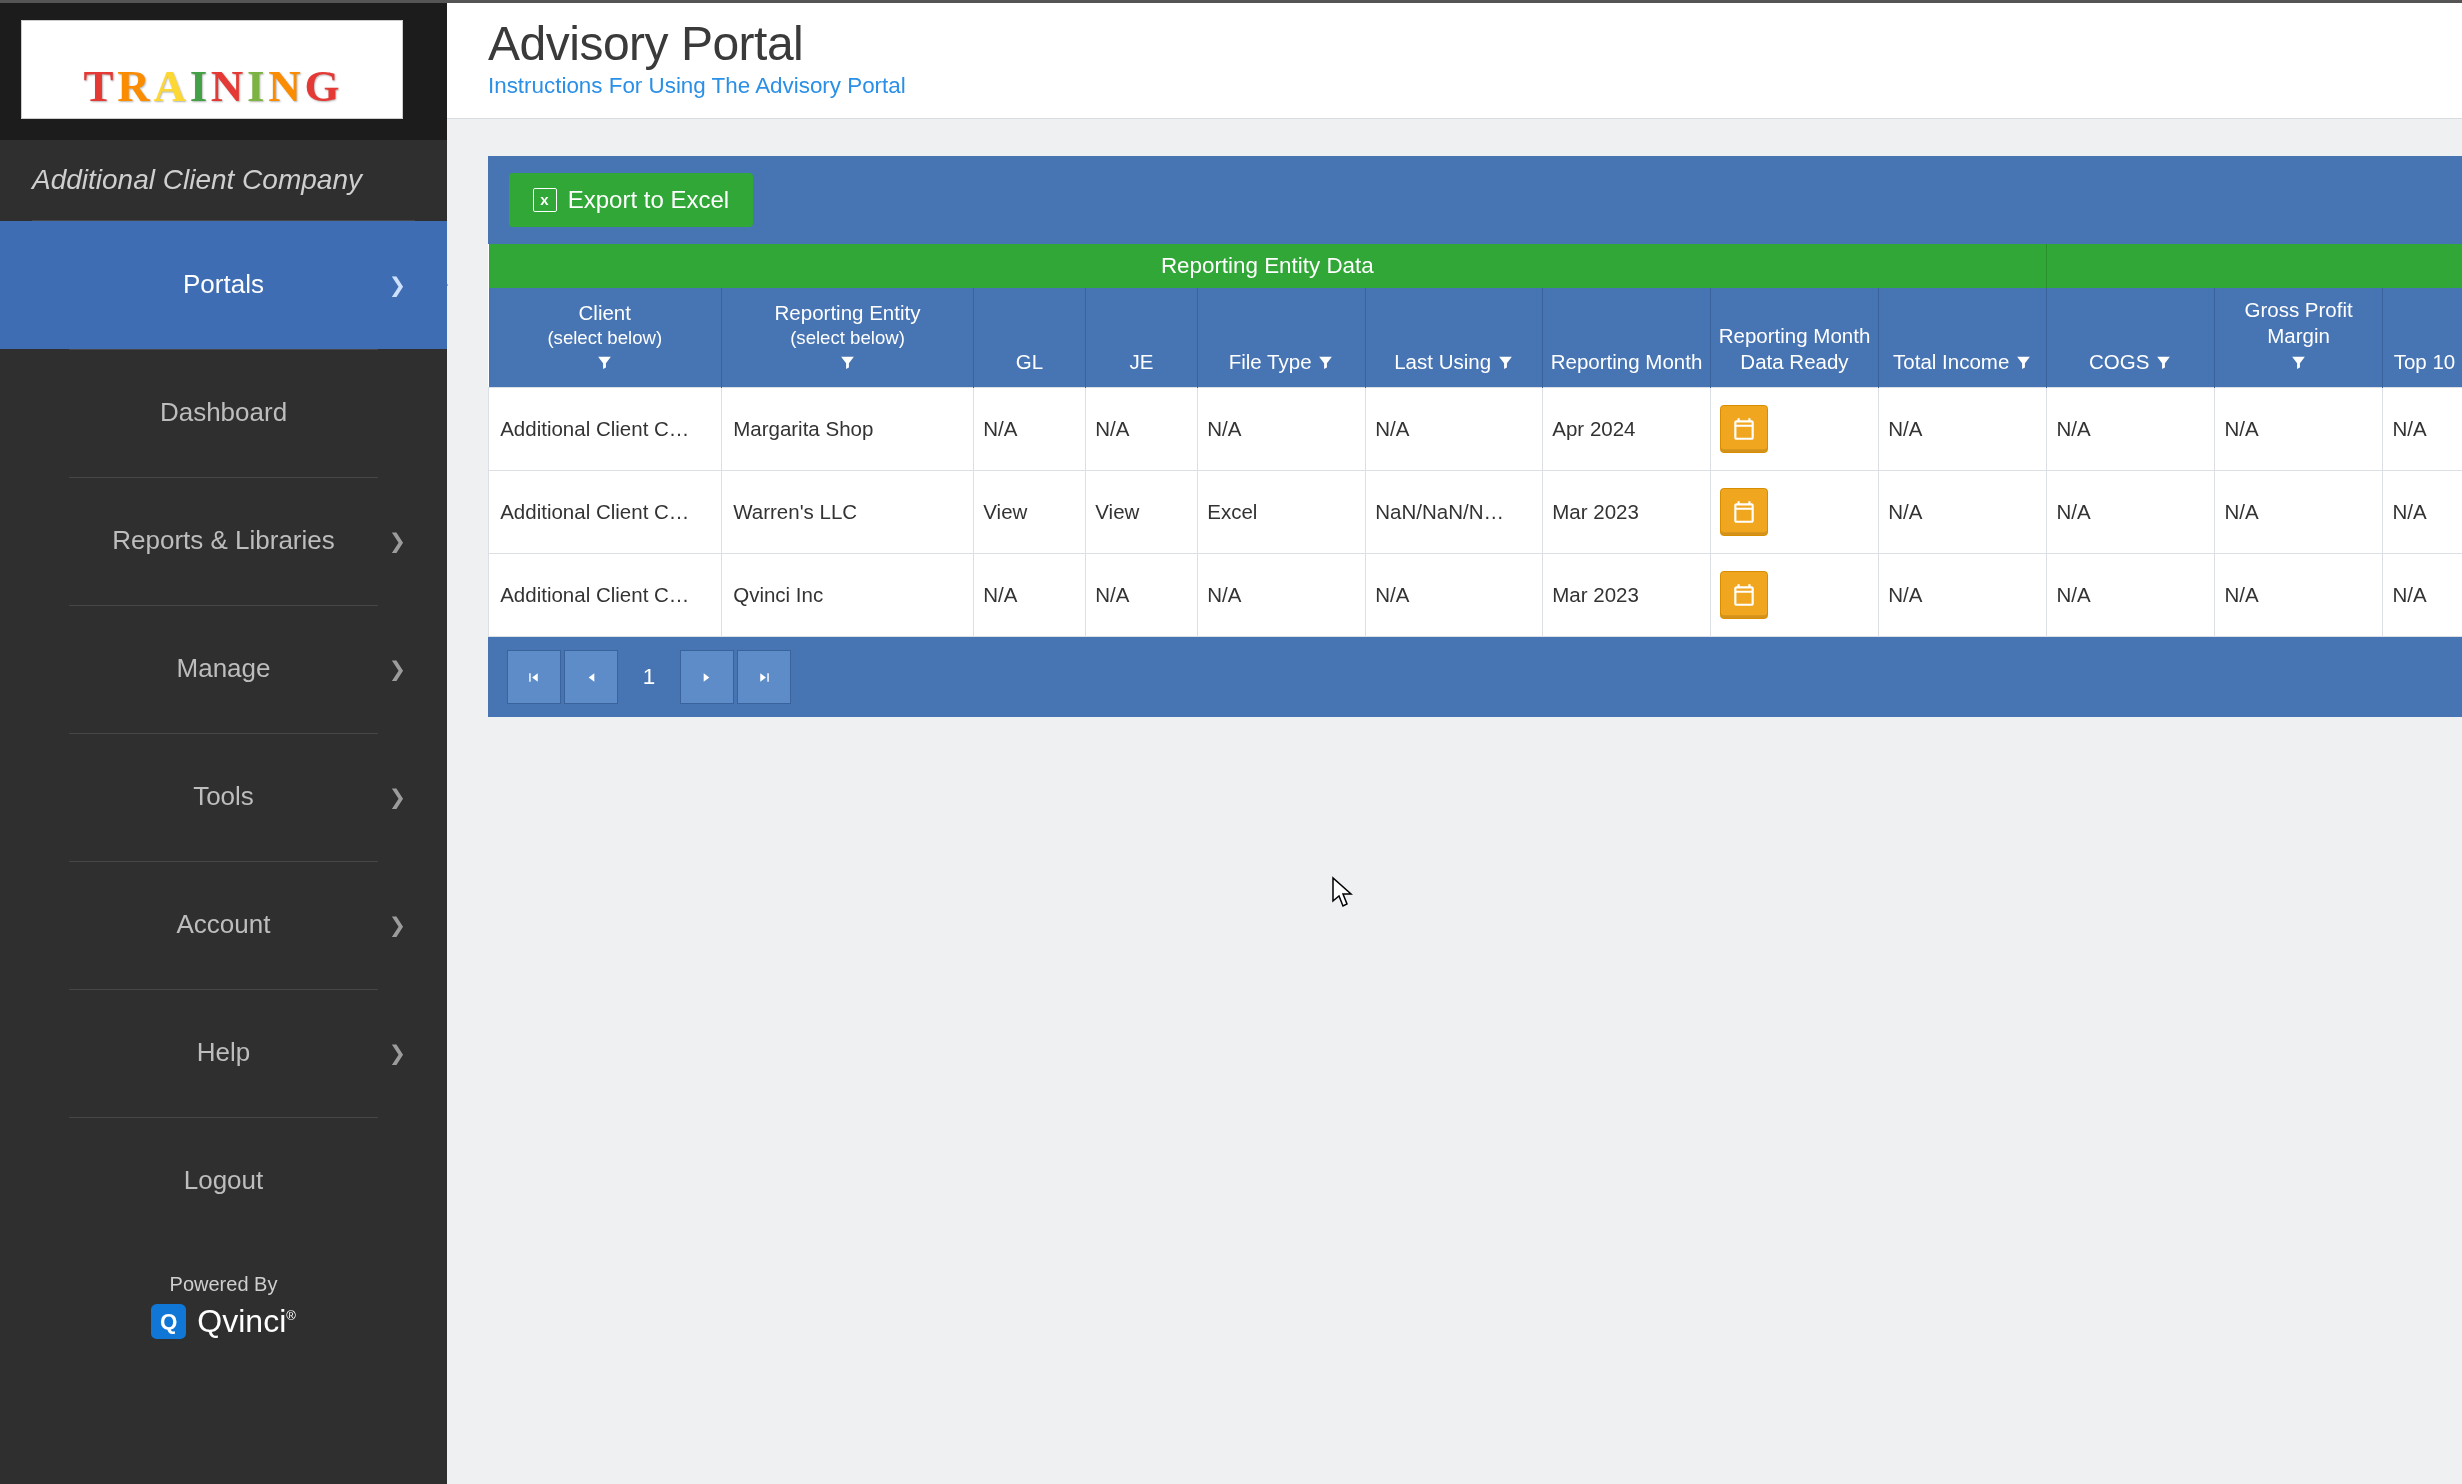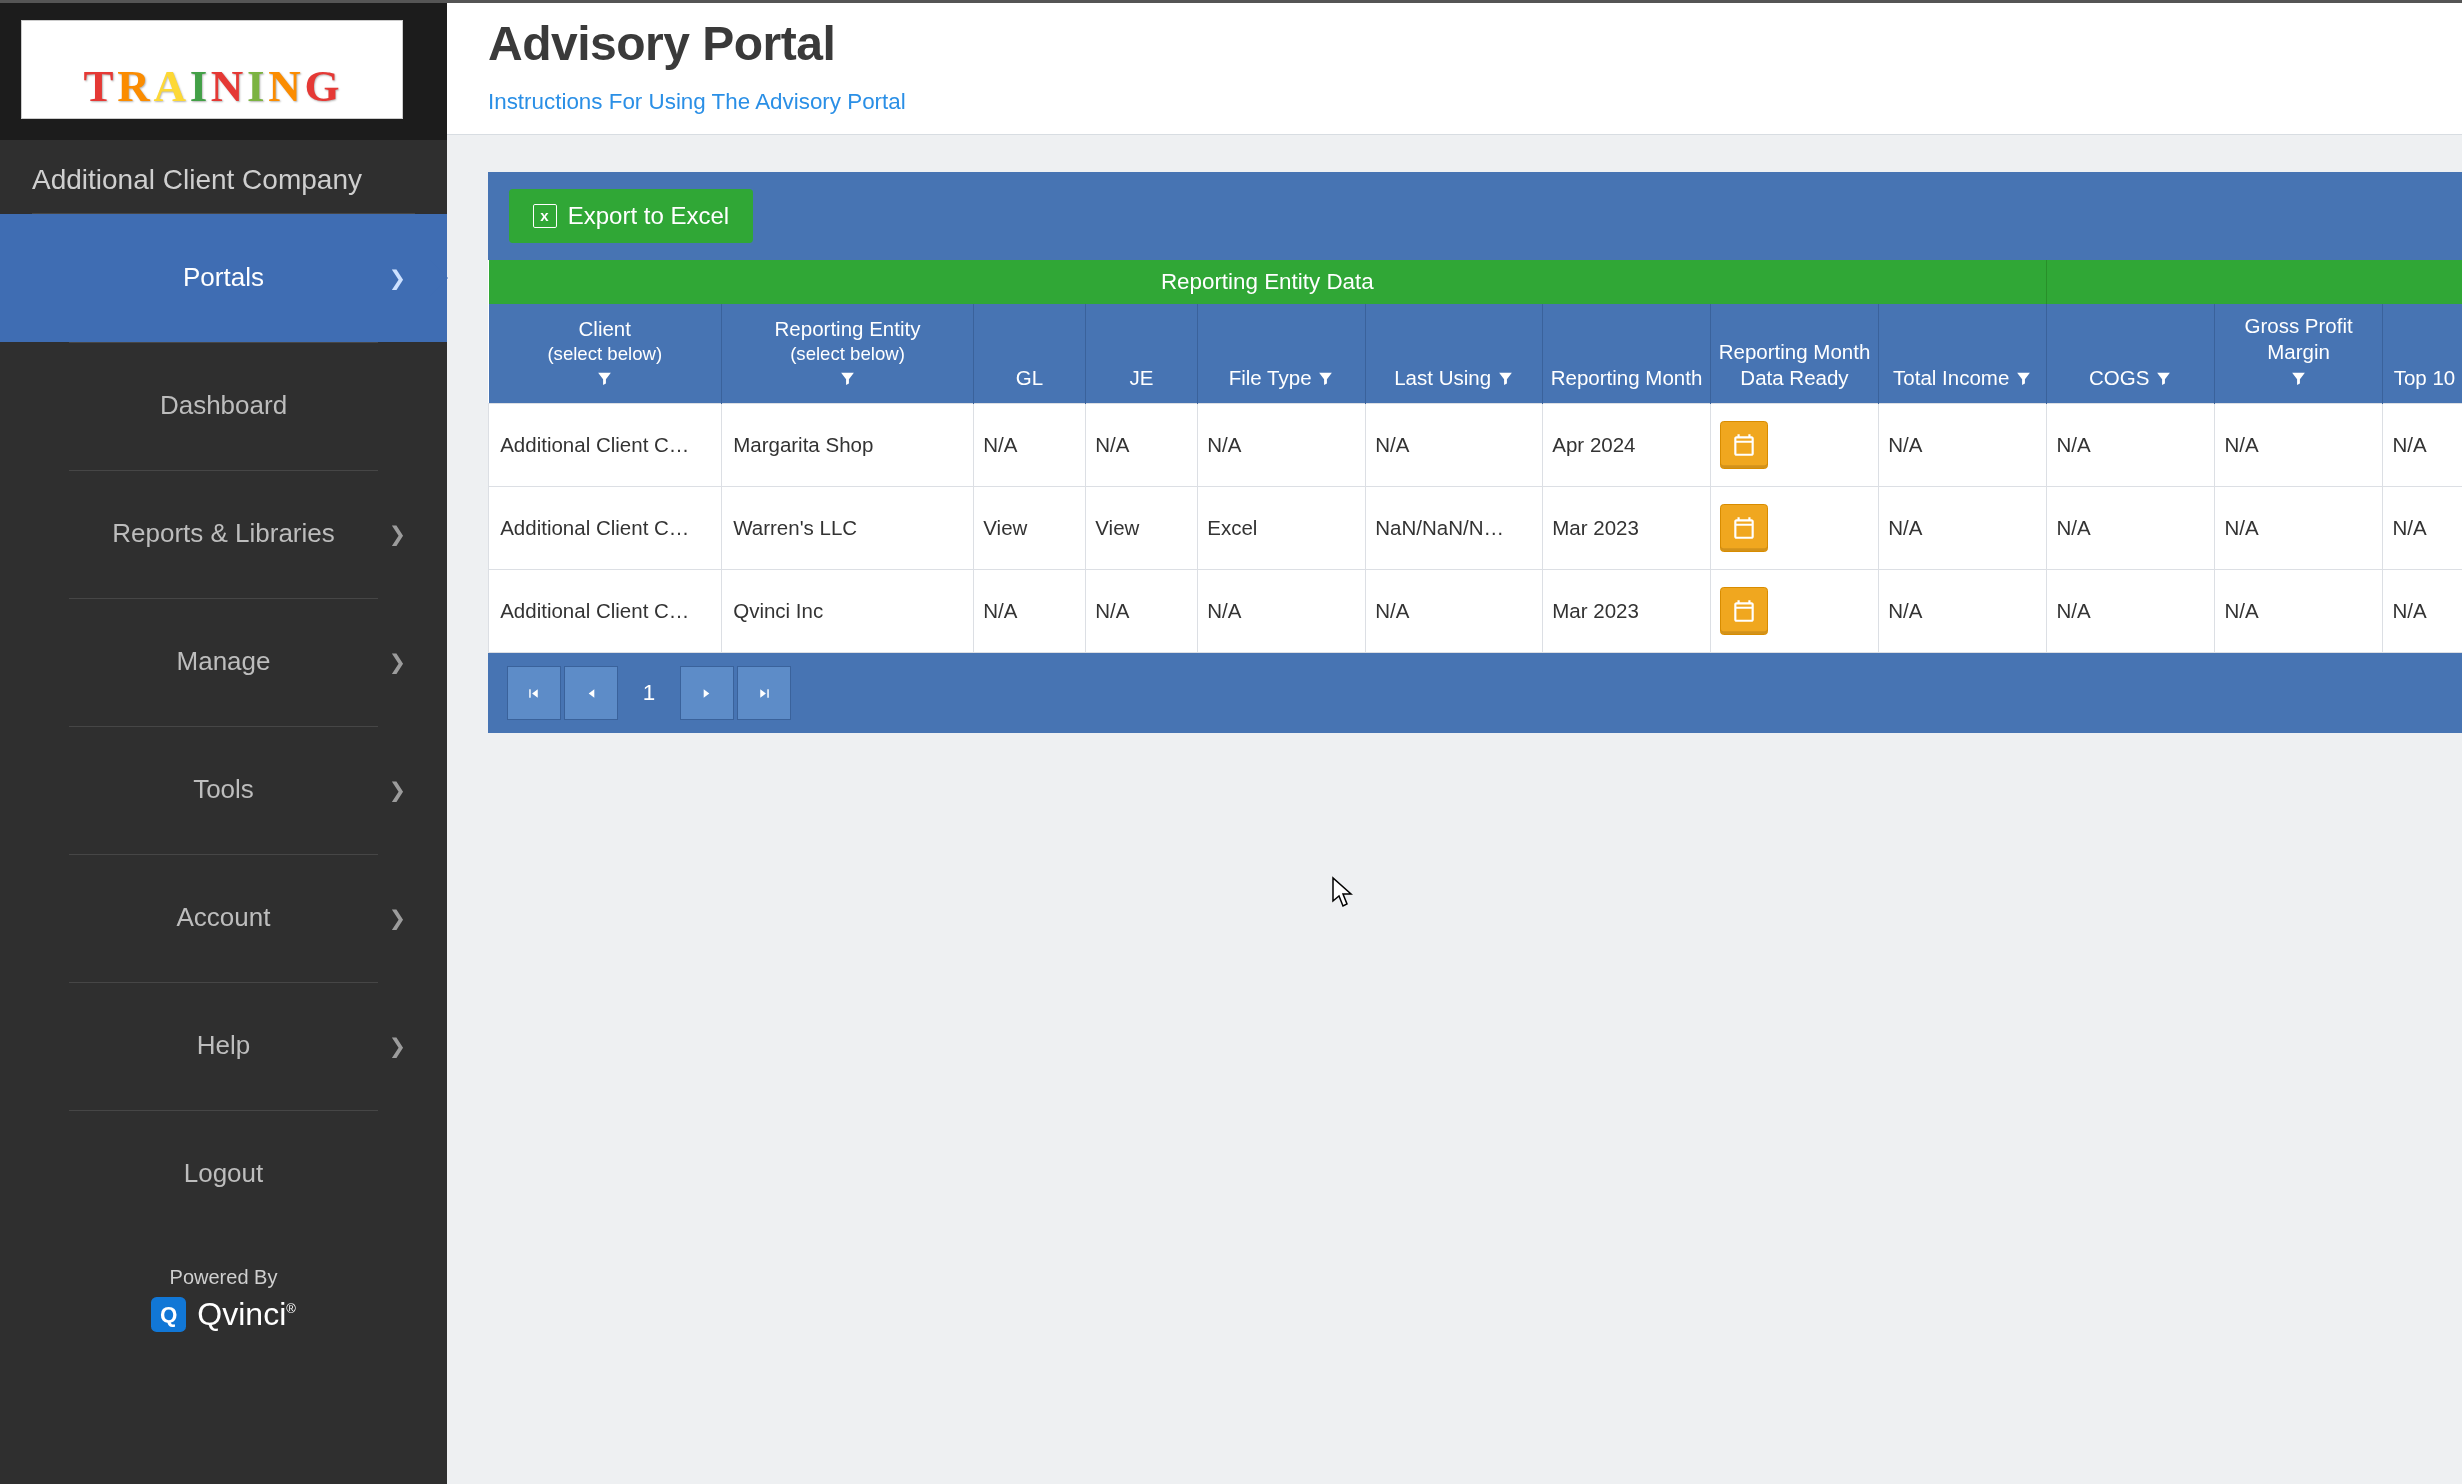--- a/index.html
+++ b/index.html
@@ -4,38 +4,38 @@
 <style>
   * { box-sizing: border-box; margin: 0; padding: 0; }
   html, body { height: 100%; font-family: "Segoe UI", Arial, sans-serif; background:#e9ecef; }
   .app { display:flex; height:100vh; }
 
   
   .sidebar { width: 447px; min-width:447px; background:#2f2f2f; color:#cfcfcf; display:flex; flex-direction:column; border-top:3.7px solid #555; }
   .logo-wrap { background:#1c1c1c; padding:17px 20.5px 20.5px; }
   .logo { background:#fff; border:0.9px solid #ccc; width:382px; height:99px; display:flex; align-items:flex-end; justify-content:center; gap:3.7px; padding-bottom:9.3px; font-weight:800; }
   .logo span { font-size:45px; line-height:1; font-family:"Comic Sans MS", cursive; text-shadow:0.9px 0.9px 1.9px rgba(0,0,0,.3); }
-  .side-title { font-size:28px; color:#cfcfcf; padding:24px 28px 17px 32px; }
+  .side-title { font-size:28px; color:#cfcfcf; padding:24px 28px 24px 32px;font-style:italic; }
   .side-divider { border:none; border-top:0.9px solid #464646; margin:0 32px; }
   .nav { display:flex; flex-direction:column; }
   .nav-item { display:flex; align-items:center; justify-content:center; position:relative; height:128px; font-size:26px; color:#bdbdbd; cursor:pointer; }
   .nav-item .chev { position:absolute; right:41px; font-size:20.5px; color:#9c9c9c; }
   .nav-item.active { background:#3f6db3; color:#fff; }
   .nav-item.active::after { content:""; position:absolute; right:-18.6px; top:50%; transform:translateY(-50%); border:18.6px solid transparent; border-left-color:#3f6db3; }
   .nav-item.active .chev { color:#cde1ff; }
   .nav-item + .nav-item::before { content:""; position:absolute; top:0; left:69px; right:69px; border-top:0.9px solid #464646; }
   .powered { text-align:center; padding:28px 0 37px; }
   .powered-label { color:#cfcfcf; font-size:20px; margin-bottom:7.5px; }
   .qvinci { display:inline-flex; align-items:center; gap:11.2px; color:#fff; font-size:32px; font-weight:500; }
   .qvinci-icon { width:35px; height:35px; background:#1177d6; border-radius:5.6px; display:inline-flex; align-items:center; justify-content:center; color:#fff; font-weight:bold; font-size:22.4px; }
 
   
   .main { flex:1; display:flex; flex-direction:column; background:#eef0f2; border-top:3.7px solid #555; overflow:hidden; }
   .page-head { background:#fff; padding:13px 41px 18.6px; border-bottom:0.9px solid #d8dde2; }
-  .page-head h1 { font-size:48px; font-weight:700; color:#3a3a3a; margin-bottom:18px; letter-spacing:-0.5px; }
+  .page-head h1 { font-size:48px; font-weight:400; color:#3a3a3a; margin-bottom:2px; letter-spacing:-0.5px; }
   .page-head a { color:#2a8fe6; font-size:22.4px; text-decoration:none; }
   .content { padding:37px 0 0 41px; }
 
   .panel { background:#fff; }
   .toolbar { background:#4774b3; padding:17px 20.5px; }
   .btn-export { background:#30a736; color:#fff; border:none; padding:13px 24px; font-size:24px; border-radius:3.7px; display:inline-flex; align-items:center; gap:11.2px; cursor:pointer; }
   .btn-export .xls-icon { display:inline-flex; width:24px; height:24px; border:1.9px solid #fff; border-radius:1.9px; align-items:center; justify-content:center; font-size:15px; font-weight:bold; }
 
   
   .grid-scroll { overflow-x:hidden; } 

